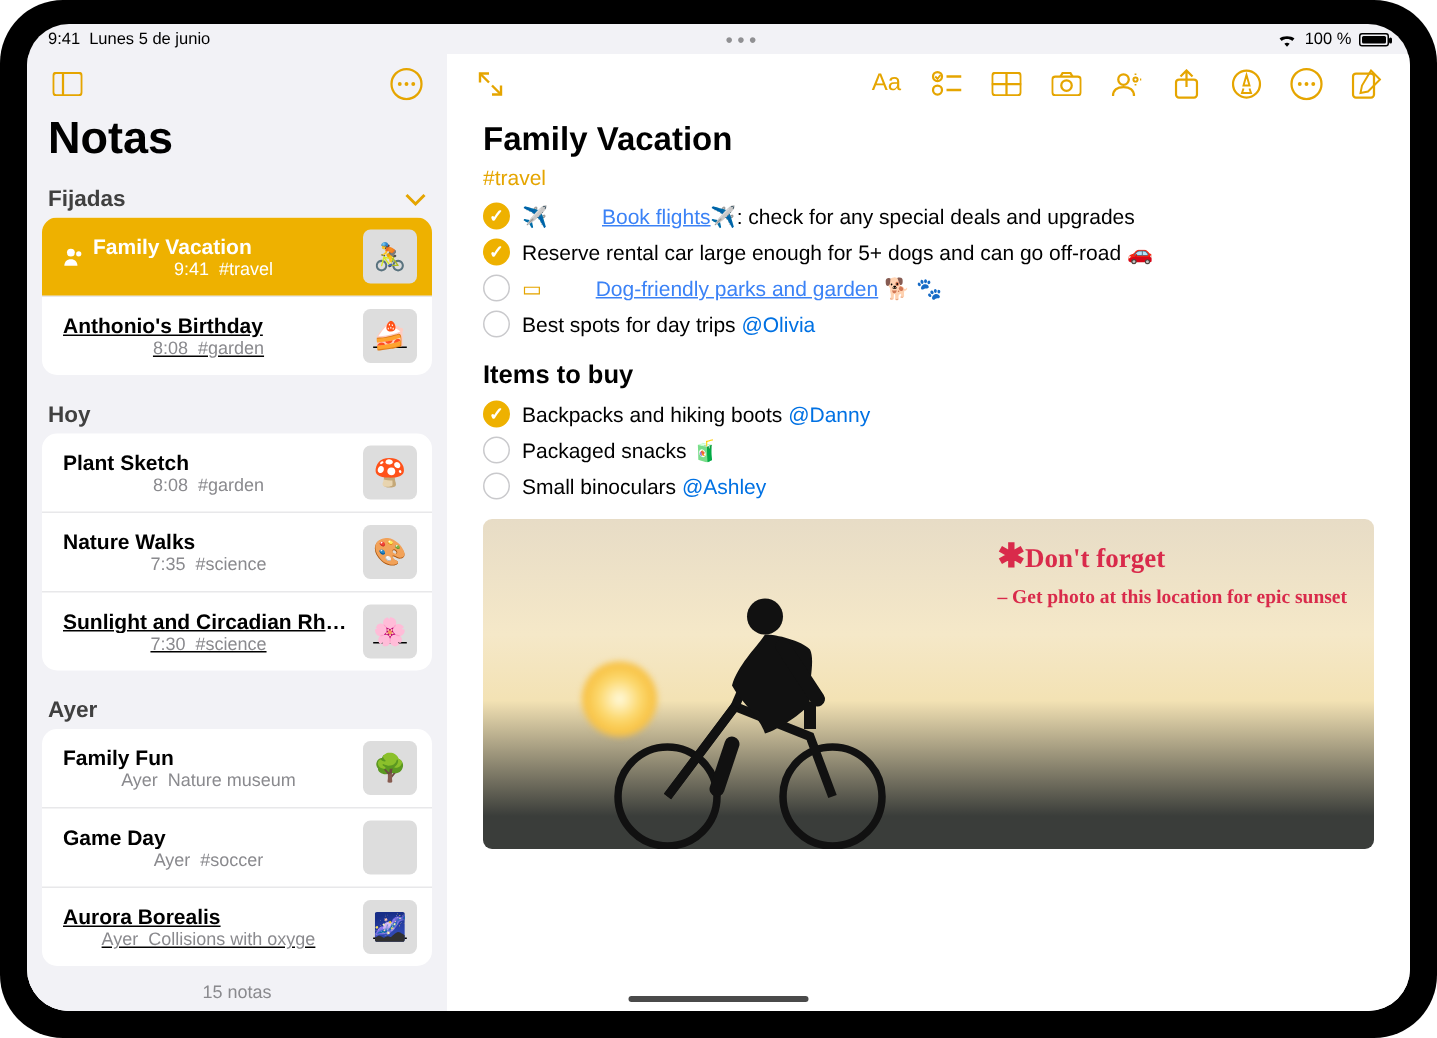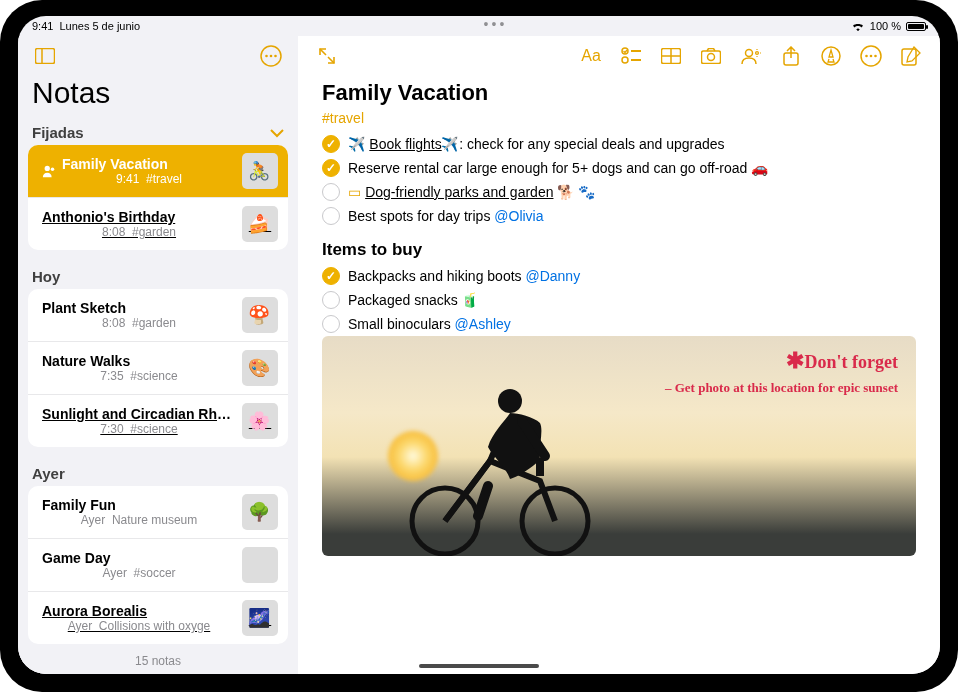--- a/index.html
+++ b/index.html
@@ -12,21 +12,21 @@
   .screen {
     width: 100%; height: 100%;
     background: #f2f2f6;
     border-radius: 28px;
     overflow: hidden;
     display: flex; flex-direction: column;
   }
   
   .statusbar {
     height: 20px;
-    display: flex; 
+    display: flex; align-items: center;
     padding: 0 14px;
     font-size: 11px; font-weight: 500;
     color: #000;
   }
   .statusbar .left { display: flex; gap: 6px; align-items: center; }
   .statusbar .center { flex: 1; text-align: center; opacity: .4; font-size: 14px; letter-spacing: 3px;}
   .statusbar .right { display: flex; gap: 5px; align-items: center; }
   .battery-icon { display:inline-block; width:20px; height:9px; border:1px solid #000; border-radius:2px; position:relative;}
   .battery-icon::after{content:"";position:absolute;right:-3px;top:2px;width:2px;height:4px;background:#000;border-radius:1px;}
   .battery-fill{position:absolute; inset:1px; background:#000; border-radius:1px;}
@@ -51,21 +51,21 @@
   .sb-toolbar {
     height: 40px; display: flex; align-items: center;
     padding: 0 12px; justify-content: space-between;
   }
   .icon-btn {
     width: 30px; height: 30px; display: flex; align-items: center; justify-content: center;
     color: #e5a500; cursor: pointer; border-radius: 6px;
   }
   .accent { color: #e5a500; }
   .sidebar h1 {
-    font-size: 30px; font-weight: 400; color: #000;
+    font-size: 30px; font-weight: 700; color: #000;
     padding: 0 14px 8px 14px;
   }
   .section-hdr {
     display: flex; align-items: center; justify-content: space-between;
     padding: 6px 14px 4px 14px;
     font-size: 15px; font-weight: 600; color: #404040;
   }
 
   .note-list-card {
     background: #fff; margin: 0 10px 12px 10px;
@@ -124,31 +124,30 @@
     display: flex; align-items: center; gap: 8px;
     font-size: 14px; color: #000; padding: 3px 0;
   }
   .check-circle {
     width: 18px; height: 18px; border-radius: 50%;
     border: 1.5px solid #c9c9cc; flex:none;
     display:flex;align-items:center;justify-content:center;
   }
   .check-circle.checked { background: #eeb100; border-color: #eeb100; }
   .check-circle.checked::after { content:"✓"; color:#fff; font-size:12px; font-weight:700; }
-  .linkish { color:#000000; text-decoration: underline; }
+  .linkish { color:#3b82f6; text-decoration: underline; margin-left: 32px; }
   .mention { color:#0071e3; }
   .sub-head {
     font-size: 17px; font-weight: 700; margin: 12px 0 4px 0;
   }
 
   .photo-block {
-    height: 220px; border-radius: 6px;
+    margin-top: 10px; height: 220px; border-radius: 6px;
     position: relative; overflow: hidden;
     background: linear-gradient(to bottom,#e7dcc6 0%,#f5e8c8 35%,#f3e2b4 55%,#3a3d3a 90%);
-    text-align: right;
   }
   .sun { position:absolute; width:50px; height:50px; border-radius:50%;
     background: radial-gradient(circle,#fffbe0 0%,#fcd76b 40%, #f7be3d 70%, transparent 100%);
     left: 66px; top: 95px; filter: blur(2px);}
   .cyclist {
     position:absolute; bottom:0; left:30%;
     transform: translateX(-50%);
     color:#141414;
   }
   .annot {

